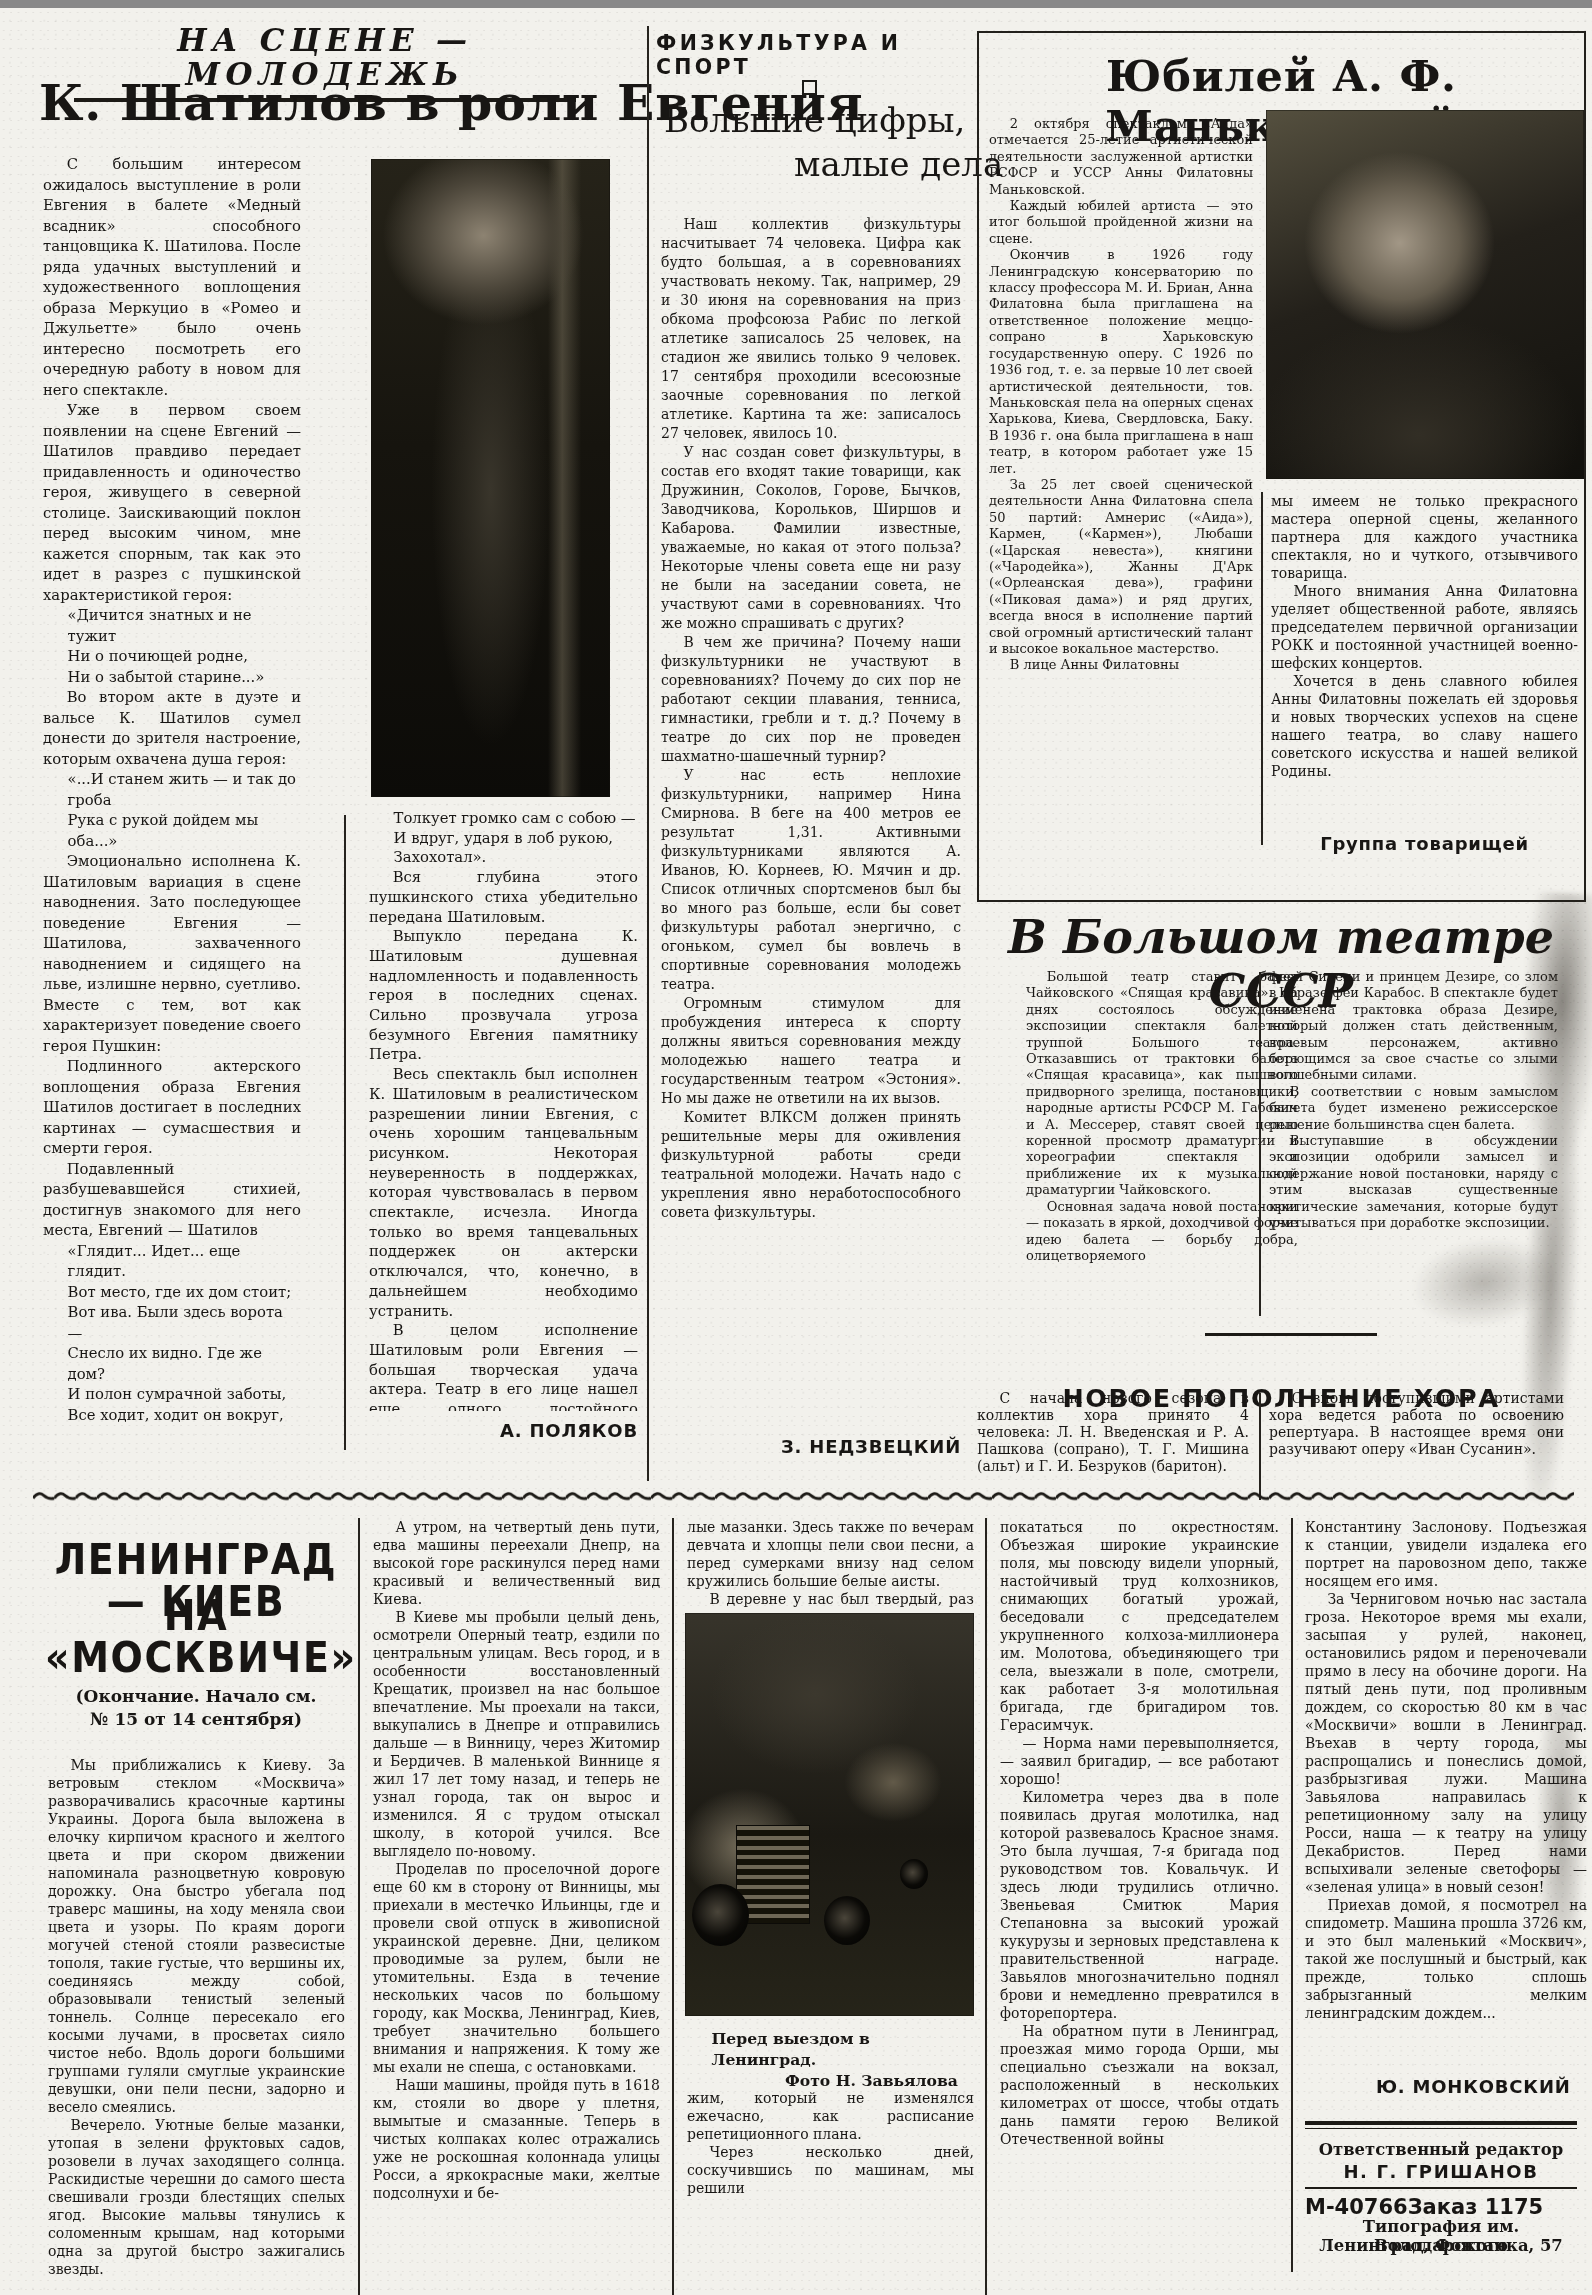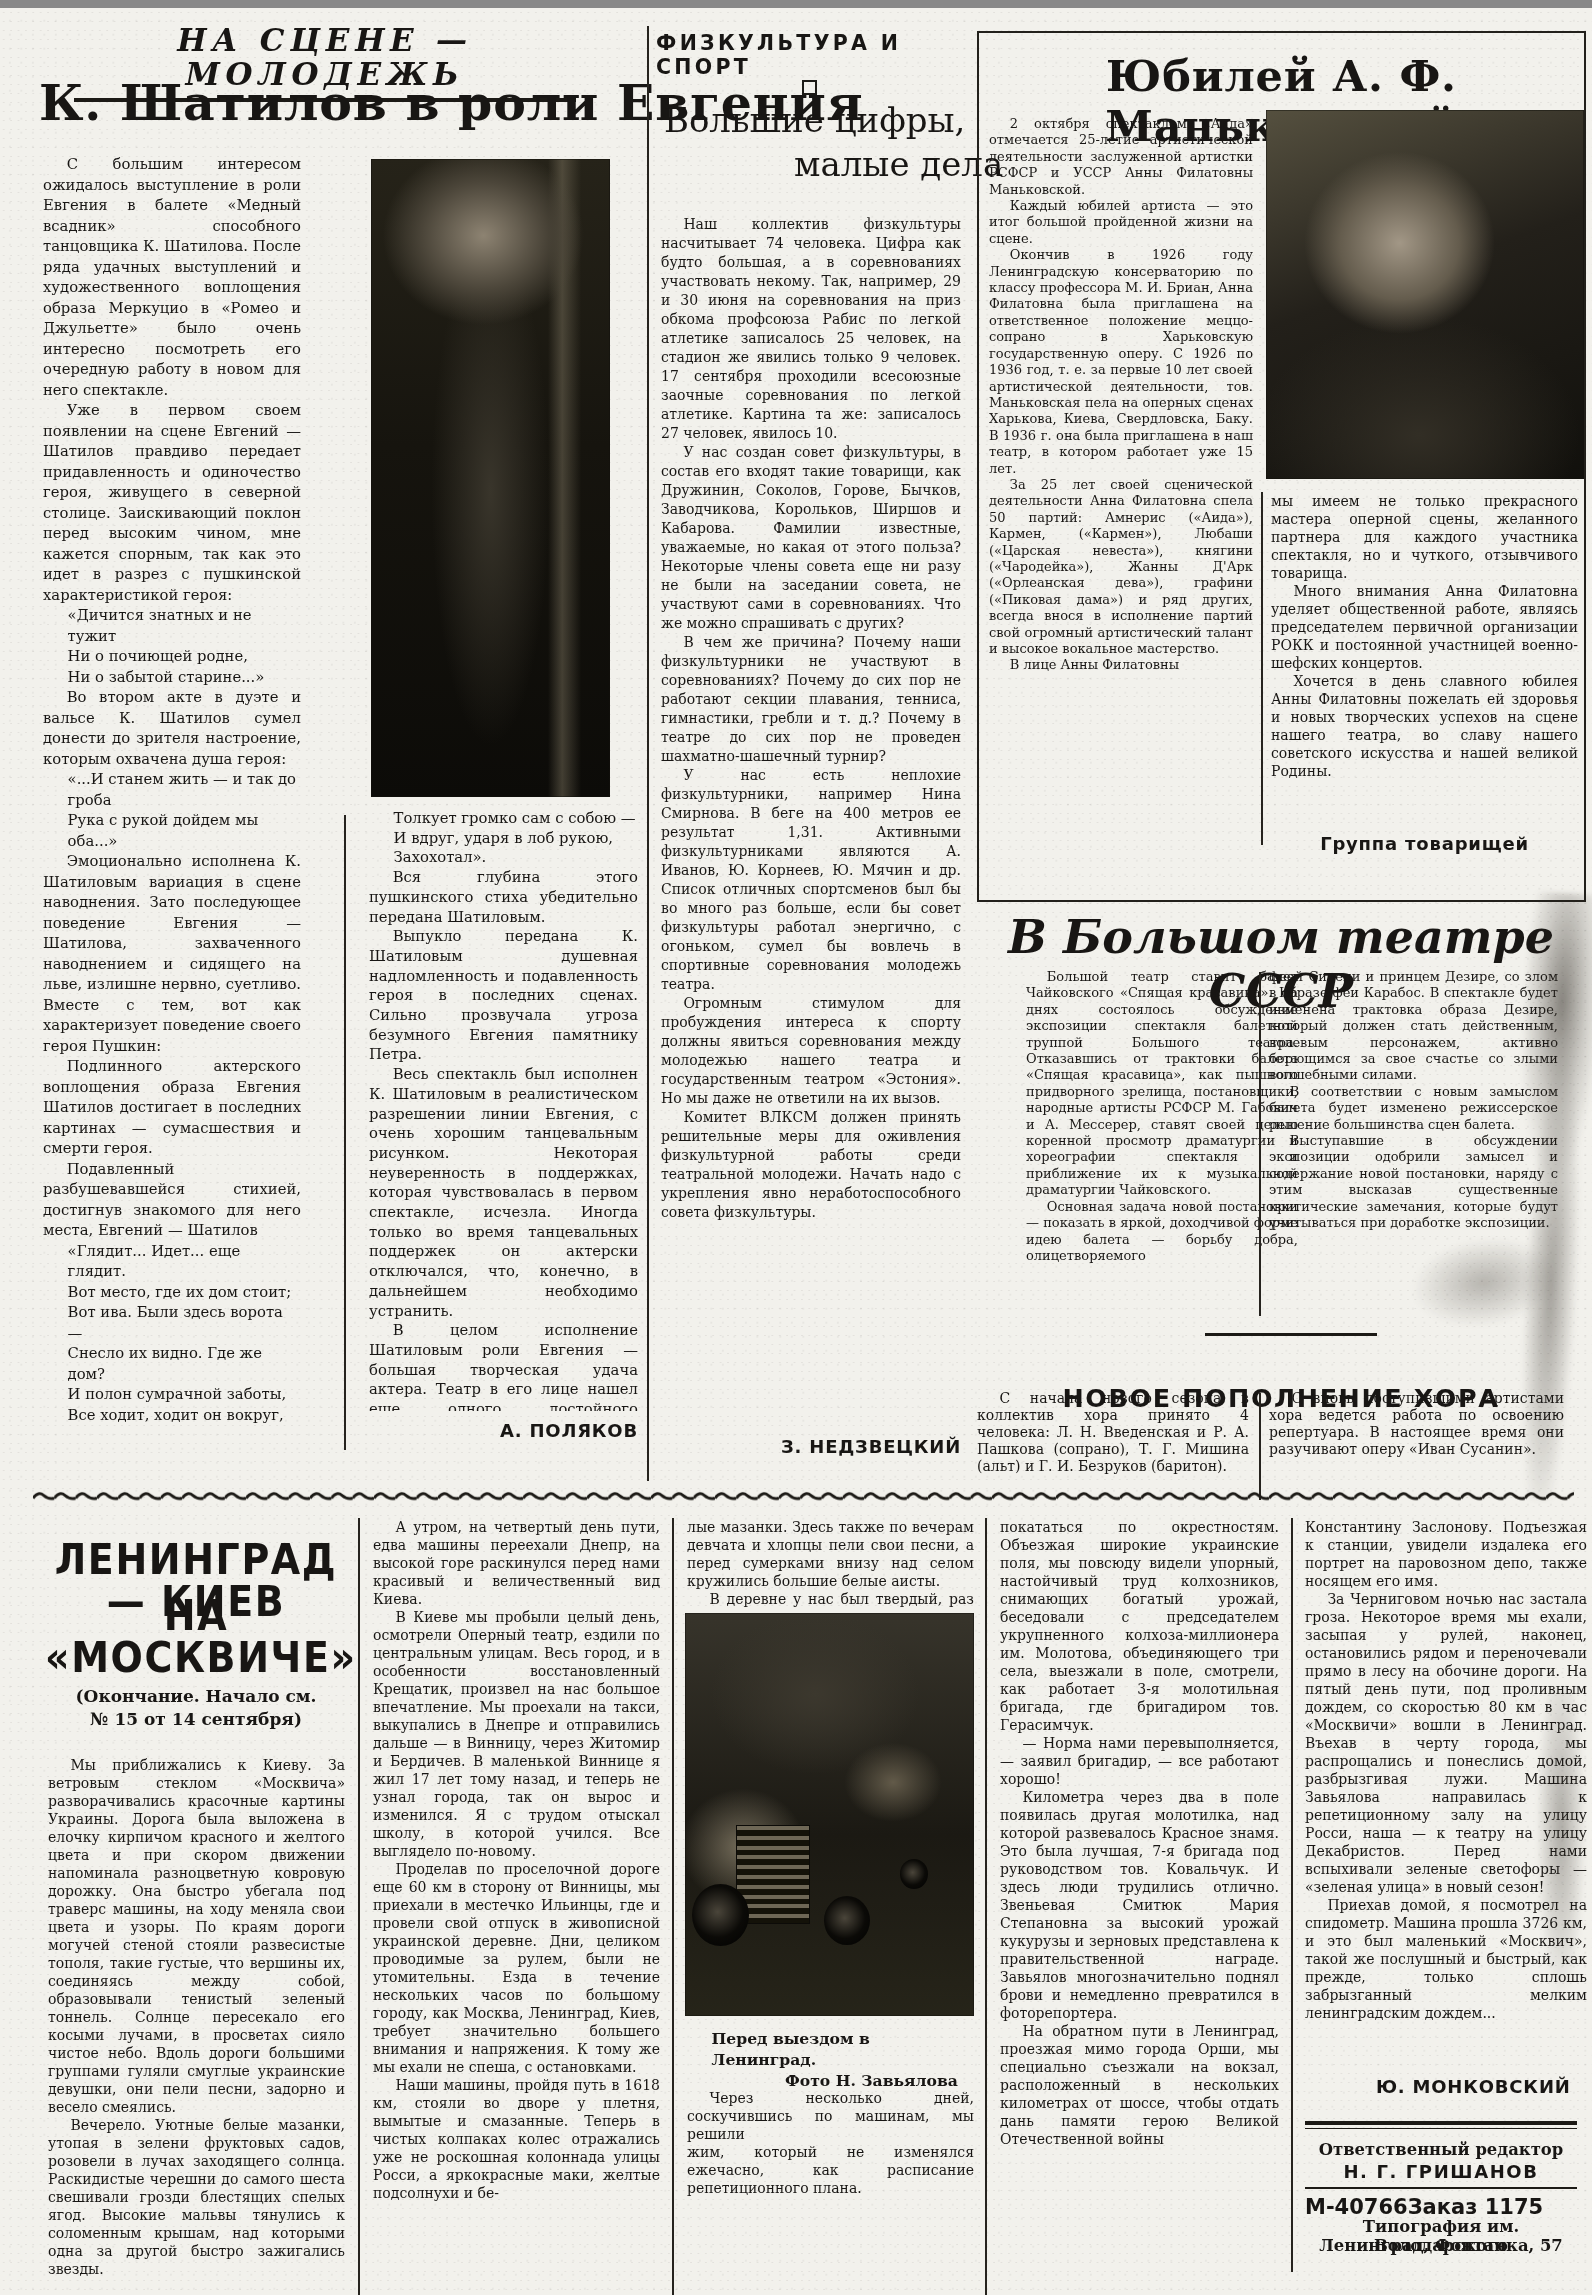--- a/index.html
+++ b/index.html
@@ -227,22 +227,22 @@
     <div class="wheel" style="left:139px;top:283px;width:46px;height:49px;"></div>
     <div class="wheel" style="left:215px;top:246px;width:28px;height:29.5px;"></div>
   </div>
 
   <div class="abs caption" style="left:687px;top:2020px;width:287px;">
     <div style="padding-left:24.6px;">Перед выездом в Ленинград.</div>
     <div style="padding-left:98px;">Фото Н. Завьялова</div>
   </div>
 
   <div class="abs col" style="left:687px;top:2081px;width:287px;height:207px;font-size:14px;line-height:18px;">
+      <p class="para cont">жим, который не изменялся ежечасно, как расписание репетиционного плана.</p>
       <p class="para">Через несколько дней, соскучившись по машинам, мы решили</p>
-      <p class="para cont">жим, который не изменялся ежечасно, как расписание репетиционного плана.</p>
     </div>
 
   <div class="abs vrule" style="left:985px;top:1510px;height:777px;"></div>
 
   <div class="abs col" style="left:1000px;top:1510px;width:279px;height:777px;font-size:14px;line-height:18px;">
       <p class="para cont">покататься по окрестностям. Объезжая широкие украинские поля, мы повсюду видели упорный, настойчивый труд колхозников, снимающих богатый урожай, беседовали с председателем укрупненного колхоза-миллионера им. Молотова, объединяющего три села, выезжали в поле, смотрели, как работает 3-я молотильная бригада, где бригадиром тов. Герасимчук.</p>
       <p class="para">— Норма нами перевыполняется, — заявил бригадир, — все работают хорошо!</p>
       <p class="para">Километра через два в поле появилась другая молотилка, над которой развевалось Красное знамя. Это была лучшая, 7-я бригада под руководством тов. Ковальчук. И здесь люди трудились отлично. Звеньевая Смитюк Мария Степановна за высокий урожай кукурузы и зерновых представлена к правительственной награде. Завьялов многозначительно поднял брови и немедленно превратился в фоторепортера.</p>
       <p class="para">На обратном пути в Ленинград, проезжая мимо города Орши, мы специально съезжали на вокзал, расположенный в нескольких километрах от шоссе, чтобы отдать дань памяти герою Великой Отечественной войны</p>
     </div>

